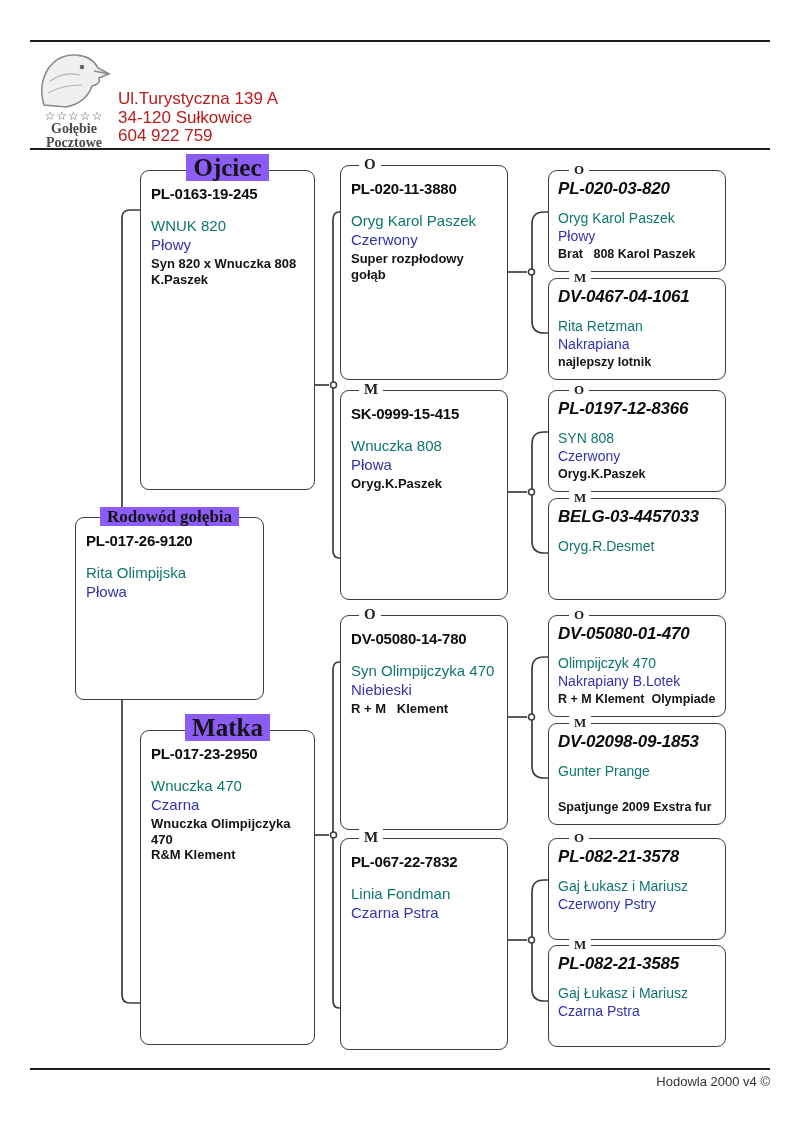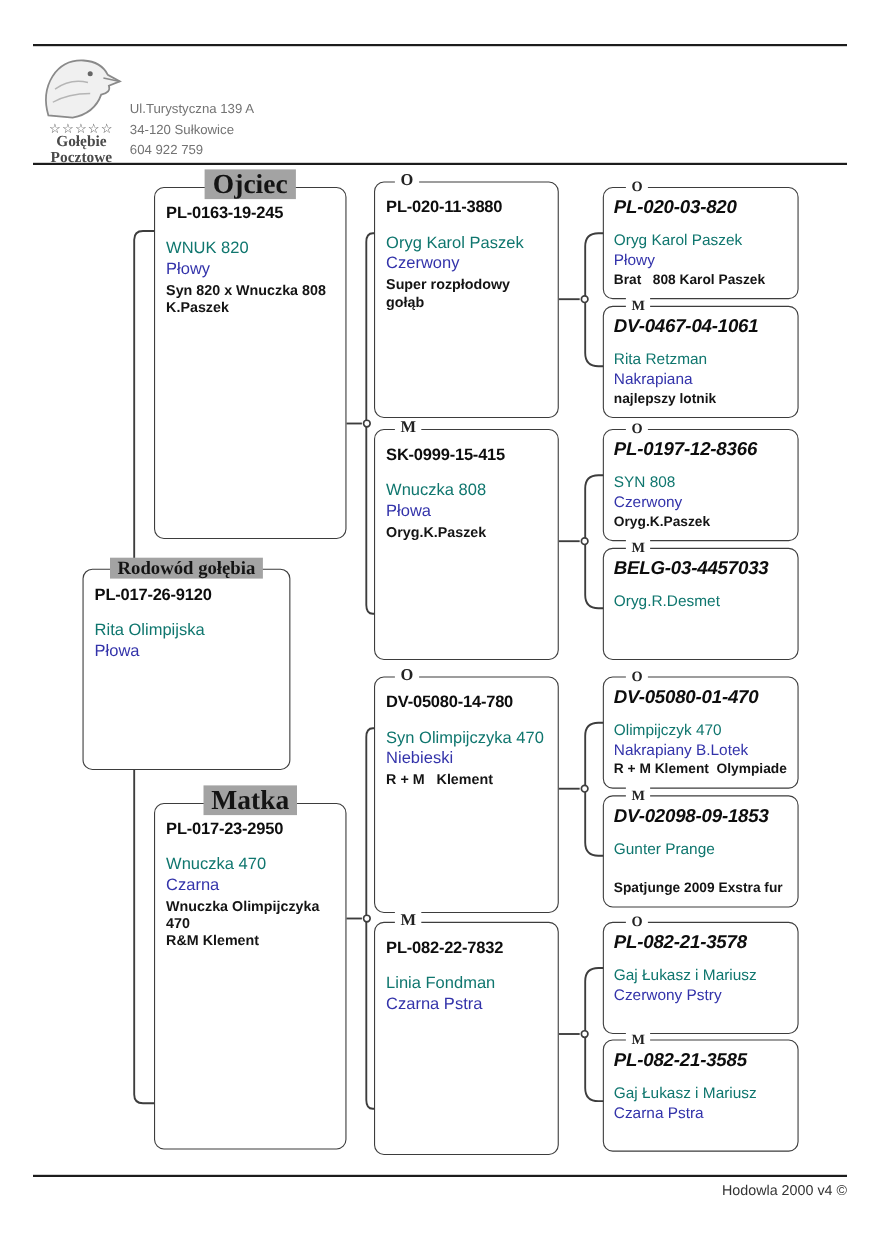--- a/index.html
+++ b/index.html
@@ -6,32 +6,32 @@
   #page{position:relative;width:800px;height:1131px;background:#fff;overflow:hidden;
         font-family:"Liberation Sans",sans-serif;color:#111;}
   .rule{position:absolute;left:30px;width:740px;height:2px;background:#1c1c1c;z-index:1;}
   
   #logo{position:absolute;left:33px;top:51px;width:82px;text-align:center;z-index:2;}
   #logo .stars{font-size:12px;color:#555;letter-spacing:1px;line-height:12px;margin-top:-3px;}
   #logo .logotext{font-family:"Liberation Serif",serif;font-weight:bold;font-size:14px;
         color:#4a4a4a;line-height:14px;}
   #title{position:absolute;left:117px;top:52px;font-size:27px;font-weight:bold;
         border-bottom:2px solid #141414;padding:0 4px 5px 0;z-index:2;}
-  #addr{position:absolute;left:118px;top:90px;font-size:12px;line-height:18.5px;color:#737373;z-index:2;}
+  #addr{position:absolute;left:118px;top:90px;font-size:17px;line-height:18.5px;color:#b91c1c;z-index:2;}
   
   #footer-text{position:absolute;left:30px;top:1074px;width:740px;text-align:right;
         font-size:13px;color:#333;z-index:2;}
   
   #connectors{position:absolute;left:0;top:0;z-index:1;}
   
   .box{position:absolute;background:#fff;border:1.6px solid #3d3d3d;border-radius:9px;
        box-sizing:border-box;z-index:2;}
   .box-title{position:absolute;left:0;width:100%;text-align:center;
        font-family:"Liberation Serif",serif;font-weight:bold;color:#141414;}
-  .box-title span{background:#a3a3a3;padding:0 7px;margin-top:38px;}
+  .box-title span{background:#8b5cf6;padding:0 7px;margin-top:38px;}
   .t-big{top:-17px;font-size:25px;}
   .t-small{top:-11px;font-size:17px;}
   .sex-label{position:absolute;background:#fff;padding:0 5px;
        font-family:"Liberation Serif",serif;font-weight:bold;color:#222;}
   .g3 .sex-label{left:18px;top:-10px;font-size:15px;}
   .g4 .sex-label{left:20px;top:-9px;font-size:13px;}
   .ring{font-weight:bold;font-size:15px;color:#0d0d0d;margin:14px 10px 0 10px;letter-spacing:-0.2px;}
   .name{color:#0f766e;font-size:15px;line-height:18px;margin:15px 10px 0 10px;}
   .colorline{color:#3333aa;font-size:15px;line-height:18px;margin:1px 10px 0 10px;min-height:18px;}
   .note{font-weight:bold;font-size:13px;line-height:15.5px;margin:2px 10px 0 10px;
@@ -134,21 +134,21 @@
   </div>
   <div class="box g3" style="left:340px;top:615px;width:168px;height:215px">
     <div class="sex-label">O</div>
     <div class="ring">DV-05080-14-780</div>
     <div class="name">Syn Olimpijczyka 470</div>
     <div class="colorline">Niebieski</div>
     <div class="note">R + M   Klement</div>
   </div>
   <div class="box g3" style="left:340px;top:838px;width:168px;height:212px">
     <div class="sex-label">M</div>
-    <div class="ring">PL-082-22-7832</div>
+    <div class="ring">PL-067-22-7832</div>
     <div class="name">Linia Fondman</div>
     <div class="colorline">Czarna Pstra</div>
     <div class="note"></div>
   </div>
 
   <div class="box g4" style="left:548px;top:170px;width:178px;height:102px">
     <div class="sex-label">O</div>
     <div class="ring">PL-020-03-820</div>
     <div class="name">Oryg Karol Paszek</div>
     <div class="colorline">Płowy</div>

